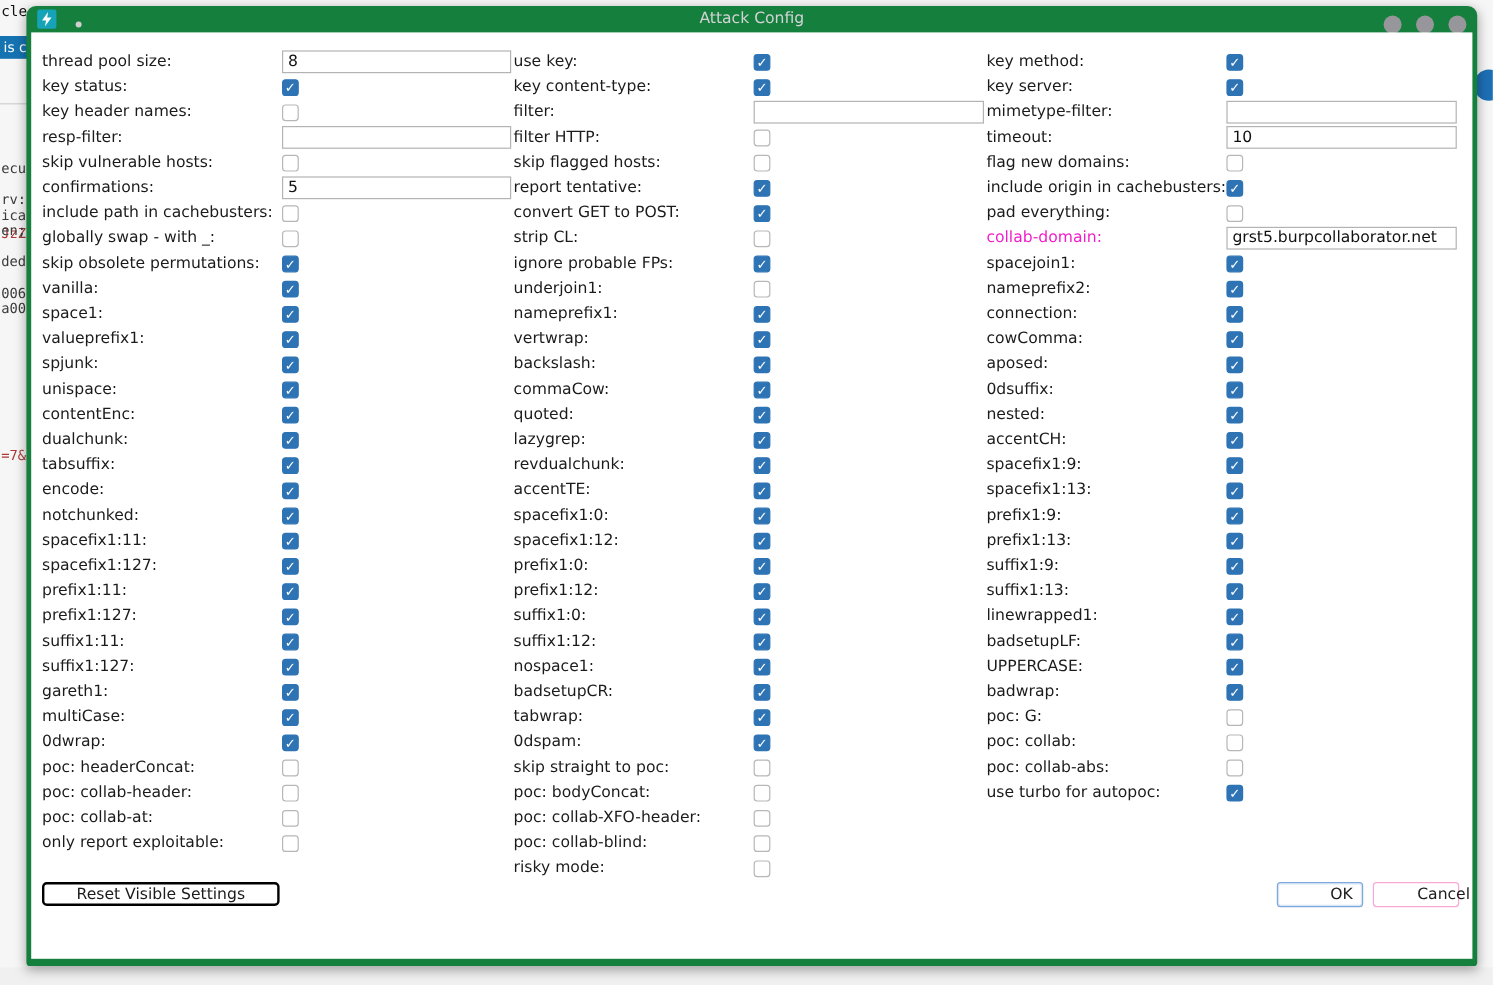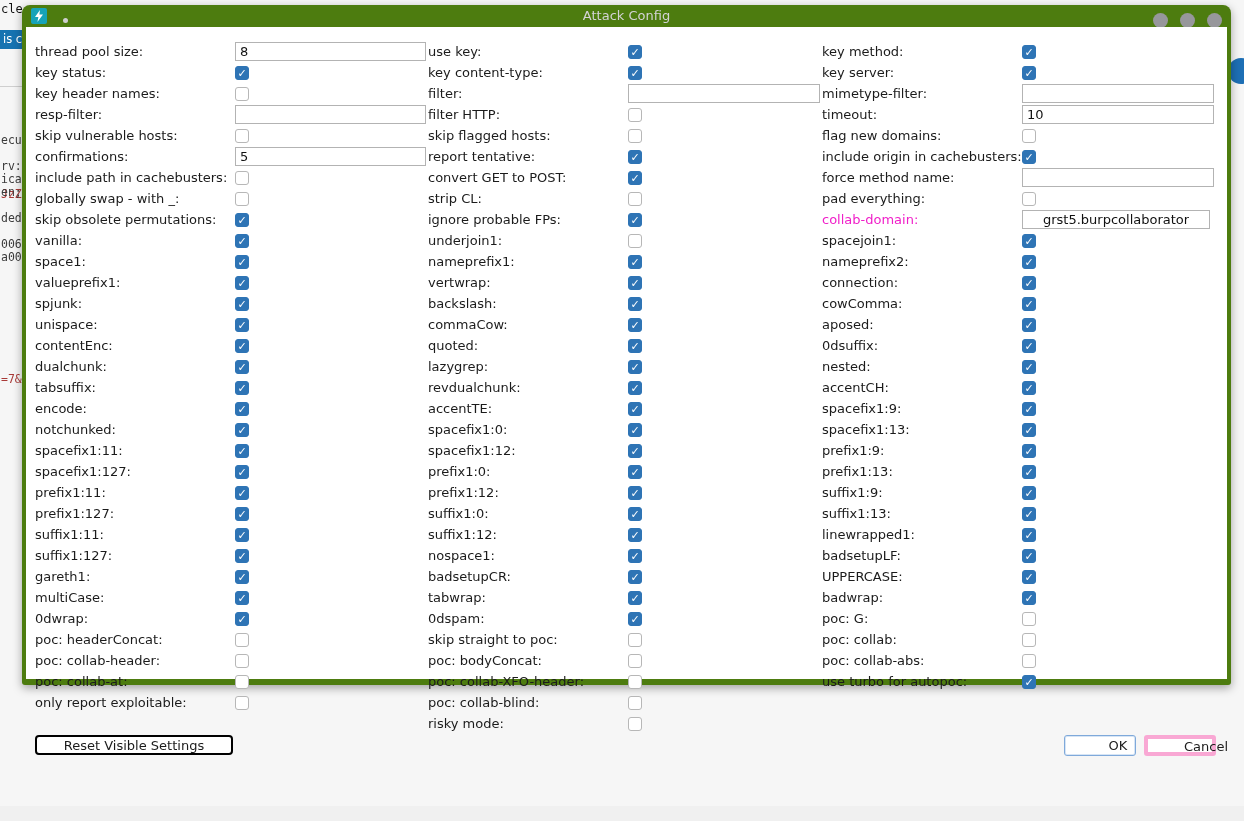--- a/index.html
+++ b/index.html
@@ -13,22 +13,22 @@
                 font-family:"DejaVu Sans Mono", monospace; font-size:12px; }
   .bg-tab { position:absolute; left:0; top:30px; width:23px; height:19px; background:#1673b1;
             z-index:1; color:#fff; font-size:11.5px; line-height:19px; padding-left:3px;
             white-space:nowrap; overflow:hidden; }
   .bg-line { position:absolute; left:0; top:86px; width:23px; height:1px; background:#cfcfcf; z-index:1; }
   .bg-bluebtn { position:absolute; left:1228px; top:58px; width:26px; height:26px;
                 border-radius:50%; background:#1d6fb5; z-index:1; }
   .bg-bottom { position:absolute; left:0; top:806px; width:1244px; height:15px; background:#f0f0f0; z-index:0; }
 
   
-  .window { position:absolute; left:22px; top:5px; width:1209px; height:680px; z-index:2;
-            background:#4d7c0f; border-radius:8px 8px 3px 3px;
+  .window { position:absolute; left:22px; top:5px; width:1209px; height:800px; z-index:2;
+            background:#15803d; border-radius:8px 8px 3px 3px;
             box-shadow:0 3px 10px rgba(0,0,0,.35); }
   .titlebar { position:absolute; left:0; top:0; right:0; height:22px; }
   .app-icon { position:absolute; left:9px; top:3px; width:16px; height:16px; background:#16a3b8;
               border-radius:2px; display:flex; align-items:center; justify-content:center; }
   .titlebar-dot { position:absolute; left:41px; top:13px; width:5px; height:5px;
                   border-radius:50%; background:#cfcfcf; }
   .win-title { position:absolute; left:0; right:0; top:0; height:22px; line-height:22px;
                text-align:center; color:#d3d3d5; font-size:13px; }
   .win-btn { position:absolute; top:8px; width:15px; height:15px; border-radius:50%; background:#97979b; }
   .win-btn.b1 { left:1131px; } .win-btn.b2 { left:1158px; } .win-btn.b3 { left:1185px; }
@@ -55,21 +55,21 @@
   .col3 .row:nth-child(9) input { width:188px; padding:0 20px; }
 
   
   .reset-btn { position:absolute; left:9px; top:708px; width:198px; height:20px; background:#fff;
                border:2px solid #000000; border-radius:4px; font-size:13px; color:#1b1b1b;
                font-family:"DejaVu Sans", sans-serif; }
   .ok-btn, .cancel-btn { position:absolute; top:708px; width:72px; height:21px; background:#fff;
                border-radius:3px; font-size:13px; color:#1b1b1b;
                font-family:"DejaVu Sans", sans-serif;padding-left:36px; }
   .ok-btn { left:1038px; border:1px solid #7fабda; border:1px solid #7fa9da; box-shadow:0 0 0 1px #d7e5f5 inset; }
-  .cancel-btn { left:1118px; border:4px solid #f9a8d4; }
+  .cancel-btn { left:1118px; border:1px solid #f9a8d4; }
 </style>
 </head>
 <body>
 
 <span class="bg-topleft">cle</span>
 <div class="bg-tab">is c</div>
 <div class="bg-line"></div>
 <div id="bg-frags">
     <span class="bg-frag" style="top: 133px; color: rgb(59, 59, 59); text-align: center;">ecu</span>
     <span class="bg-frag" style="top: 146px; color: rgb(169, 58, 56); margin-top: 41px;">JzZ</span>
@@ -382,24 +382,20 @@
         </div>
         <div class="row">
           <span class="lab">flag new domains:</span>
           <span class="cb"></span>
         </div>
         <div class="row">
           <span class="lab">include origin in cachebusters:</span>
           <span class="cb on"></span>
         </div>
         <div class="row">
-          <span class="lab">force method name:</span>
-          <input type="text" value="" style="">
-        </div>
-        <div class="row">
           <span class="lab">pad everything:</span>
           <span class="cb"></span>
         </div>
         <div class="row">
           <span class="lab" style="color: rgb(240, 31, 201);">collab-domain:</span>
           <input type="text" value="grst5.burpcollaborator.net" style="">
         </div>
         <div class="row">
           <span class="lab">spacejoin1:</span>
           <span class="cb on"></span>

